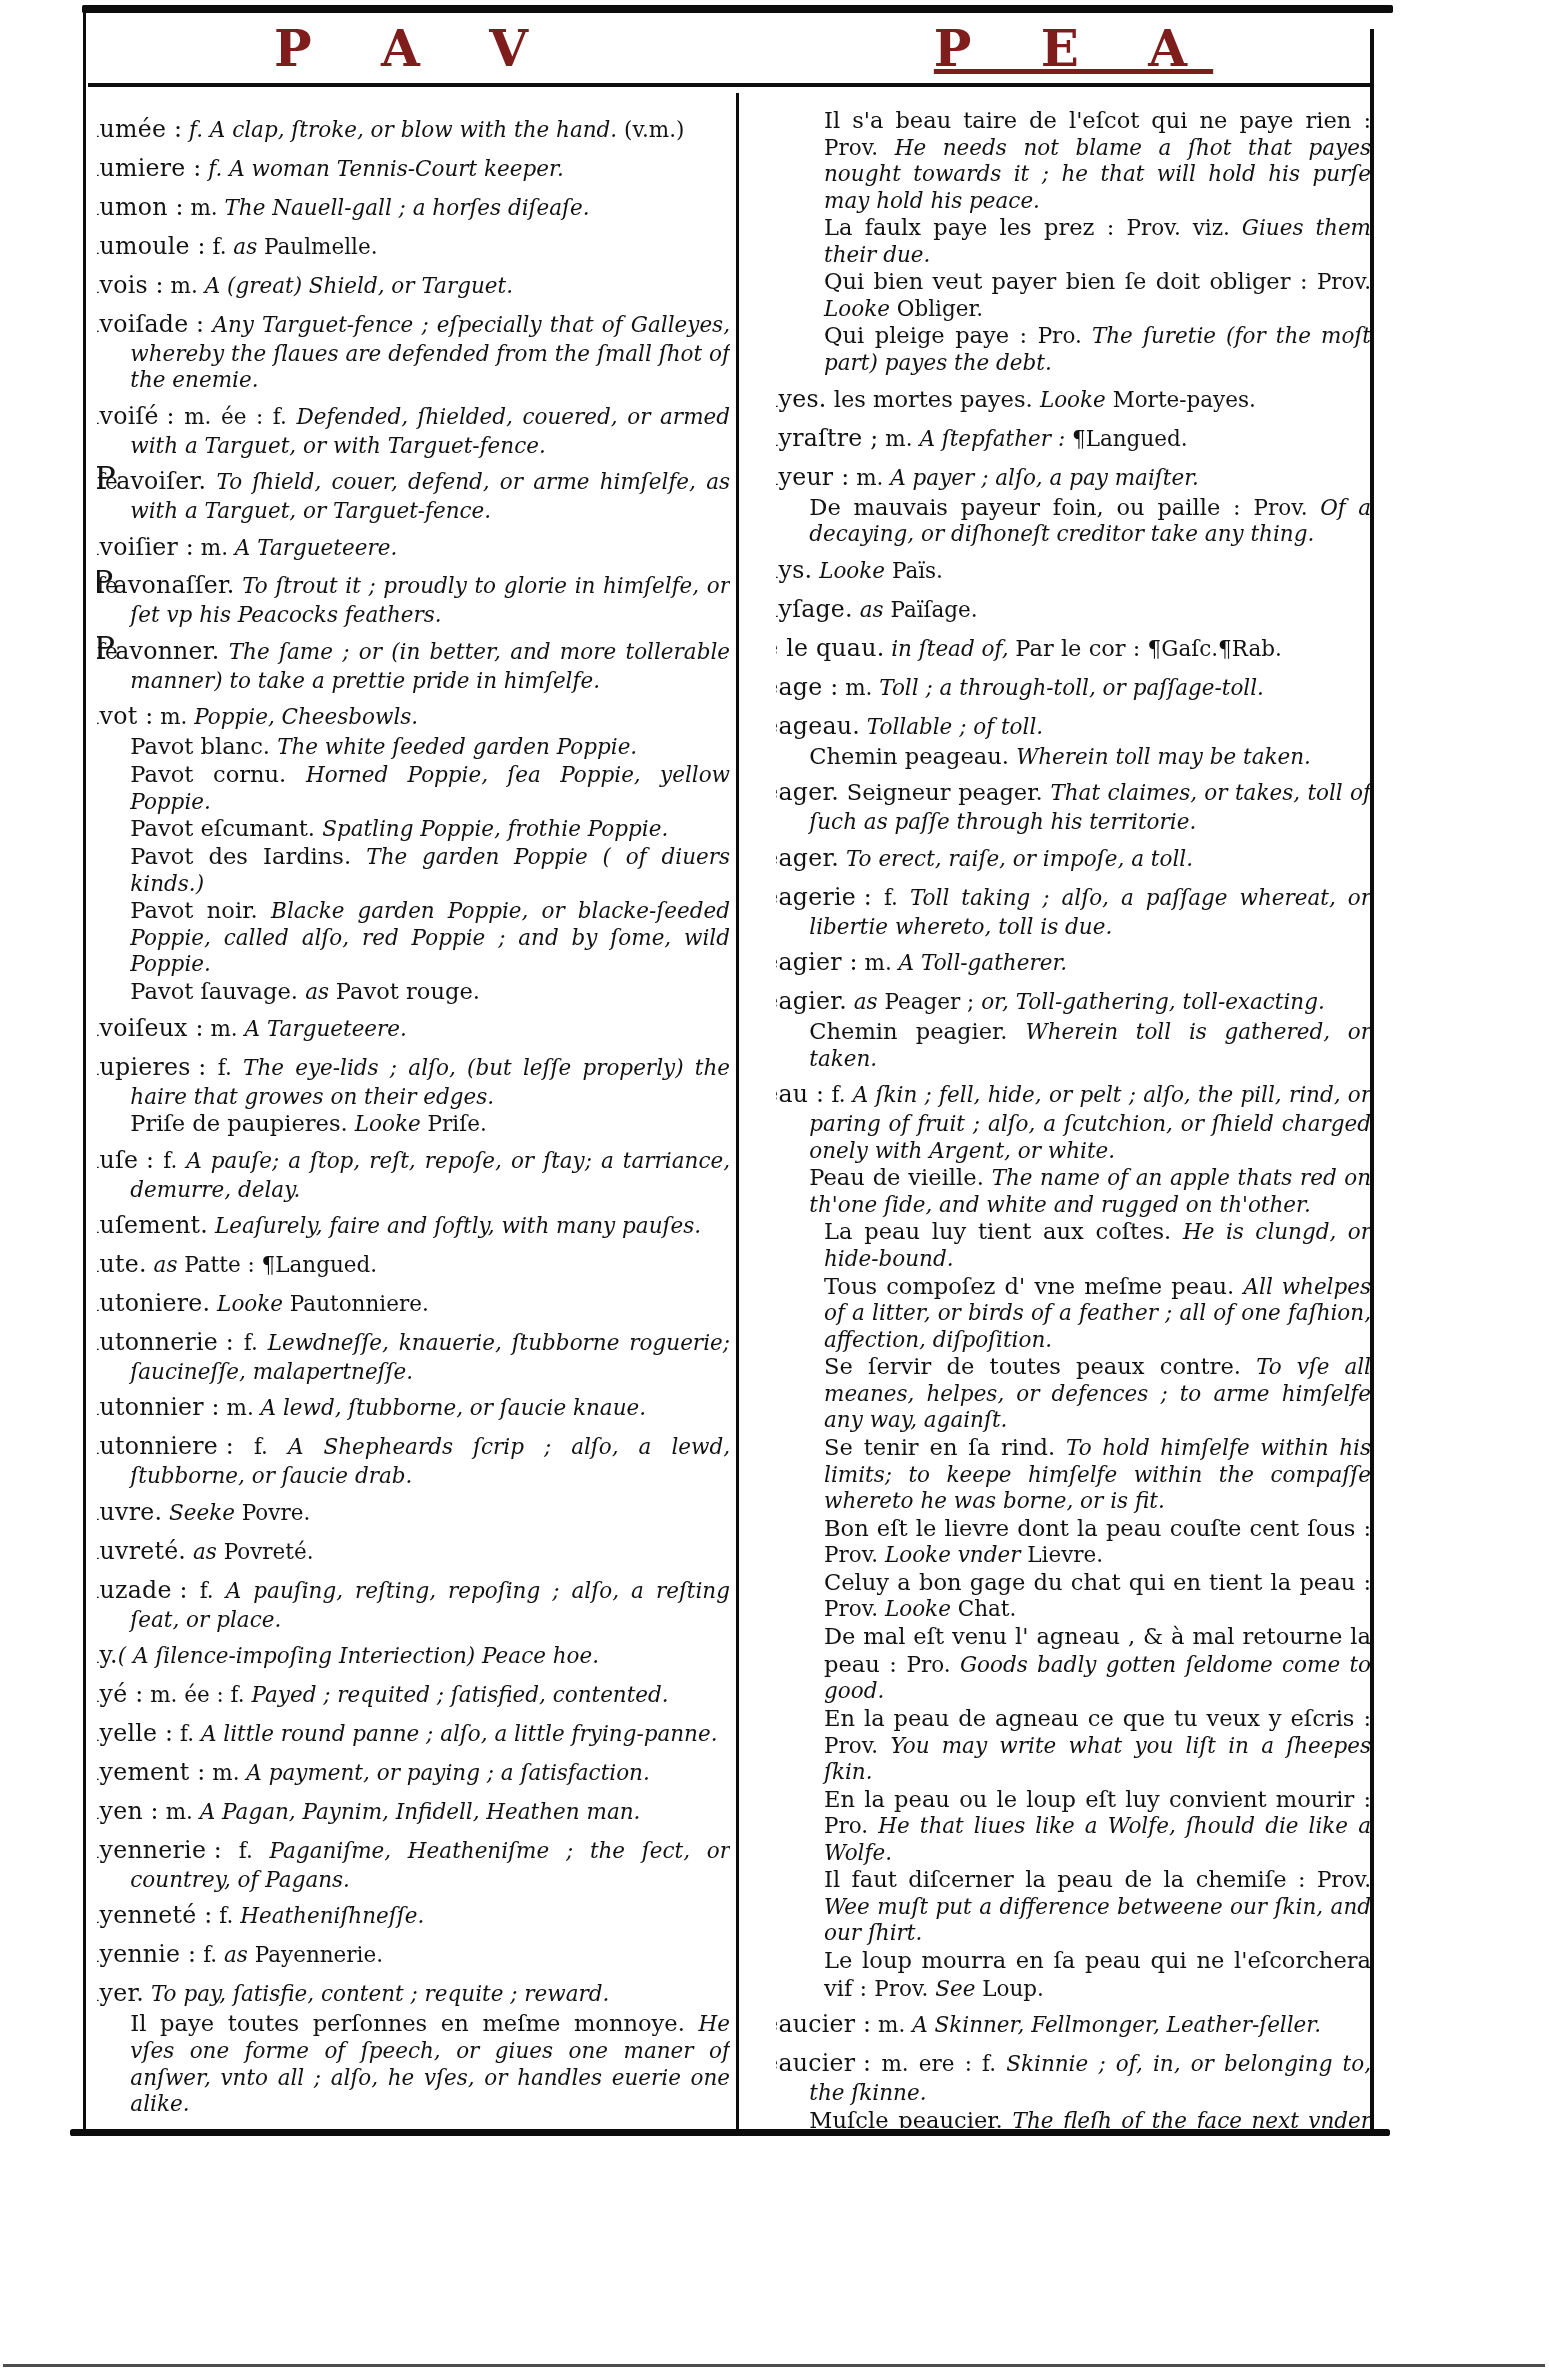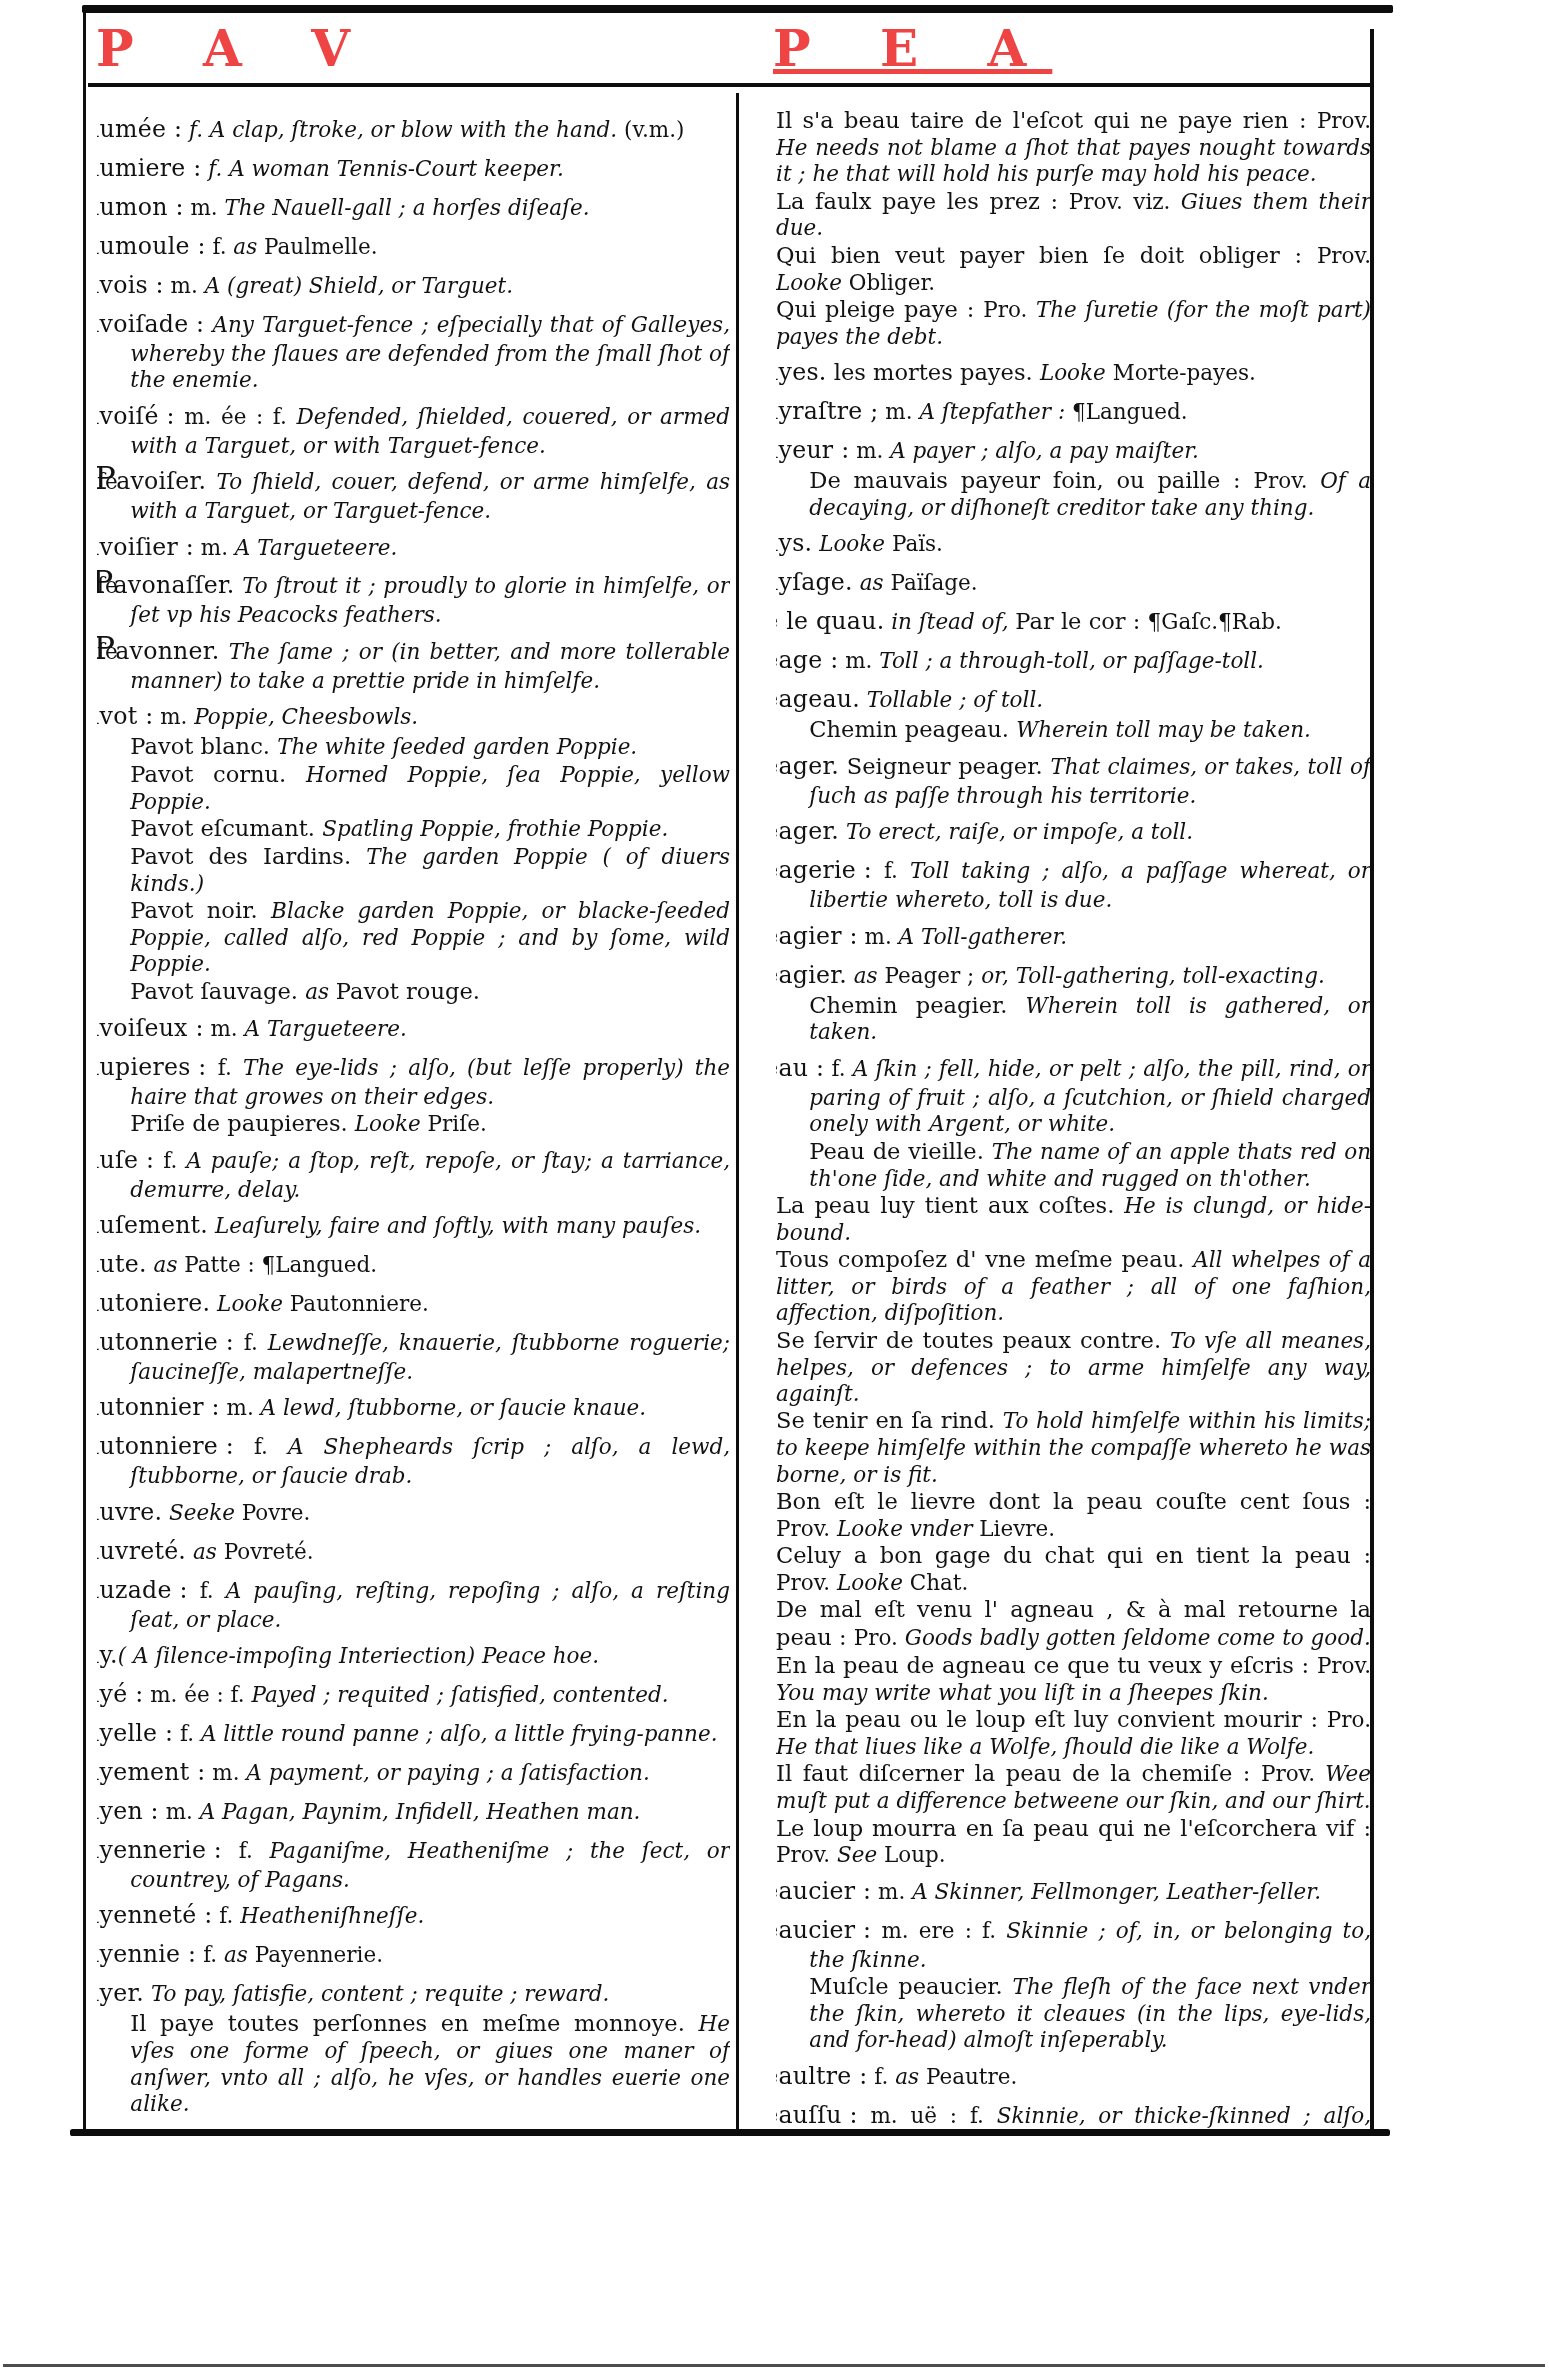--- a/index.html
+++ b/index.html
@@ -17,39 +17,39 @@
   #header-rule{left:88px;top:83px;width:1286px;height:4.3px;}
   #bottom-rule{left:70px;top:2129px;width:1320px;height:6.9px;border-radius:2.6px;}
   #left-rule{left:83px;top:10.3px;width:3.4px;height:2124px;}
   #right-rule{left:1370px;top:29px;width:4.3px;height:2107px;}
   #center-rule{left:736px;top:93px;width:3.4px;height:2042px;}
   #scan-line{left:3.4px;top:2364px;width:1542px;height:2.6px;background:#2e2e2e;opacity:.85;}
 
   .header{
     position:absolute;top:19px;height:60px;
     font-size:50px;font-weight:bold;letter-spacing:26px;
-    line-height:60px;
-    color:#ef4444;
+    text-align:center;line-height:60px;
+    color:#7f1d1d;
   }
   #header-left{left:96px;width:636px;}
   #header-right{left:773px;width:601px;text-decoration:underline;}
 
   .col{
     position:absolute;top:107px;height:2021px;overflow:hidden;
     font-size:21.5px;line-height:1.23;
     text-align:justify;
     color:#121212;
   }
   #col-left{left:97px;width:633px;}
   #col-right{left:776px;width:595px;}
 
   .col p{margin:0;padding:0;}
   p.ent{padding-left:1.55em;text-indent:-1.55em;}
   p.sub{padding-left:1.55em;text-indent:0;}
-  p.plain{padding-left:0;text-indent:0;}
+  p.plain{padding-left:0;text-indent:0;margin-left:48px;}
 
   .seg-h{display:inline-block;font-size:1.10em;letter-spacing:.01em;}
   .seg-h::first-letter{font-size:1.34em;}
   .seg-f{font-size:1.05em;}
   .seg-r{}
   .seg-i{font-style:italic;}
 </style>
 </head>
 <body>
 

